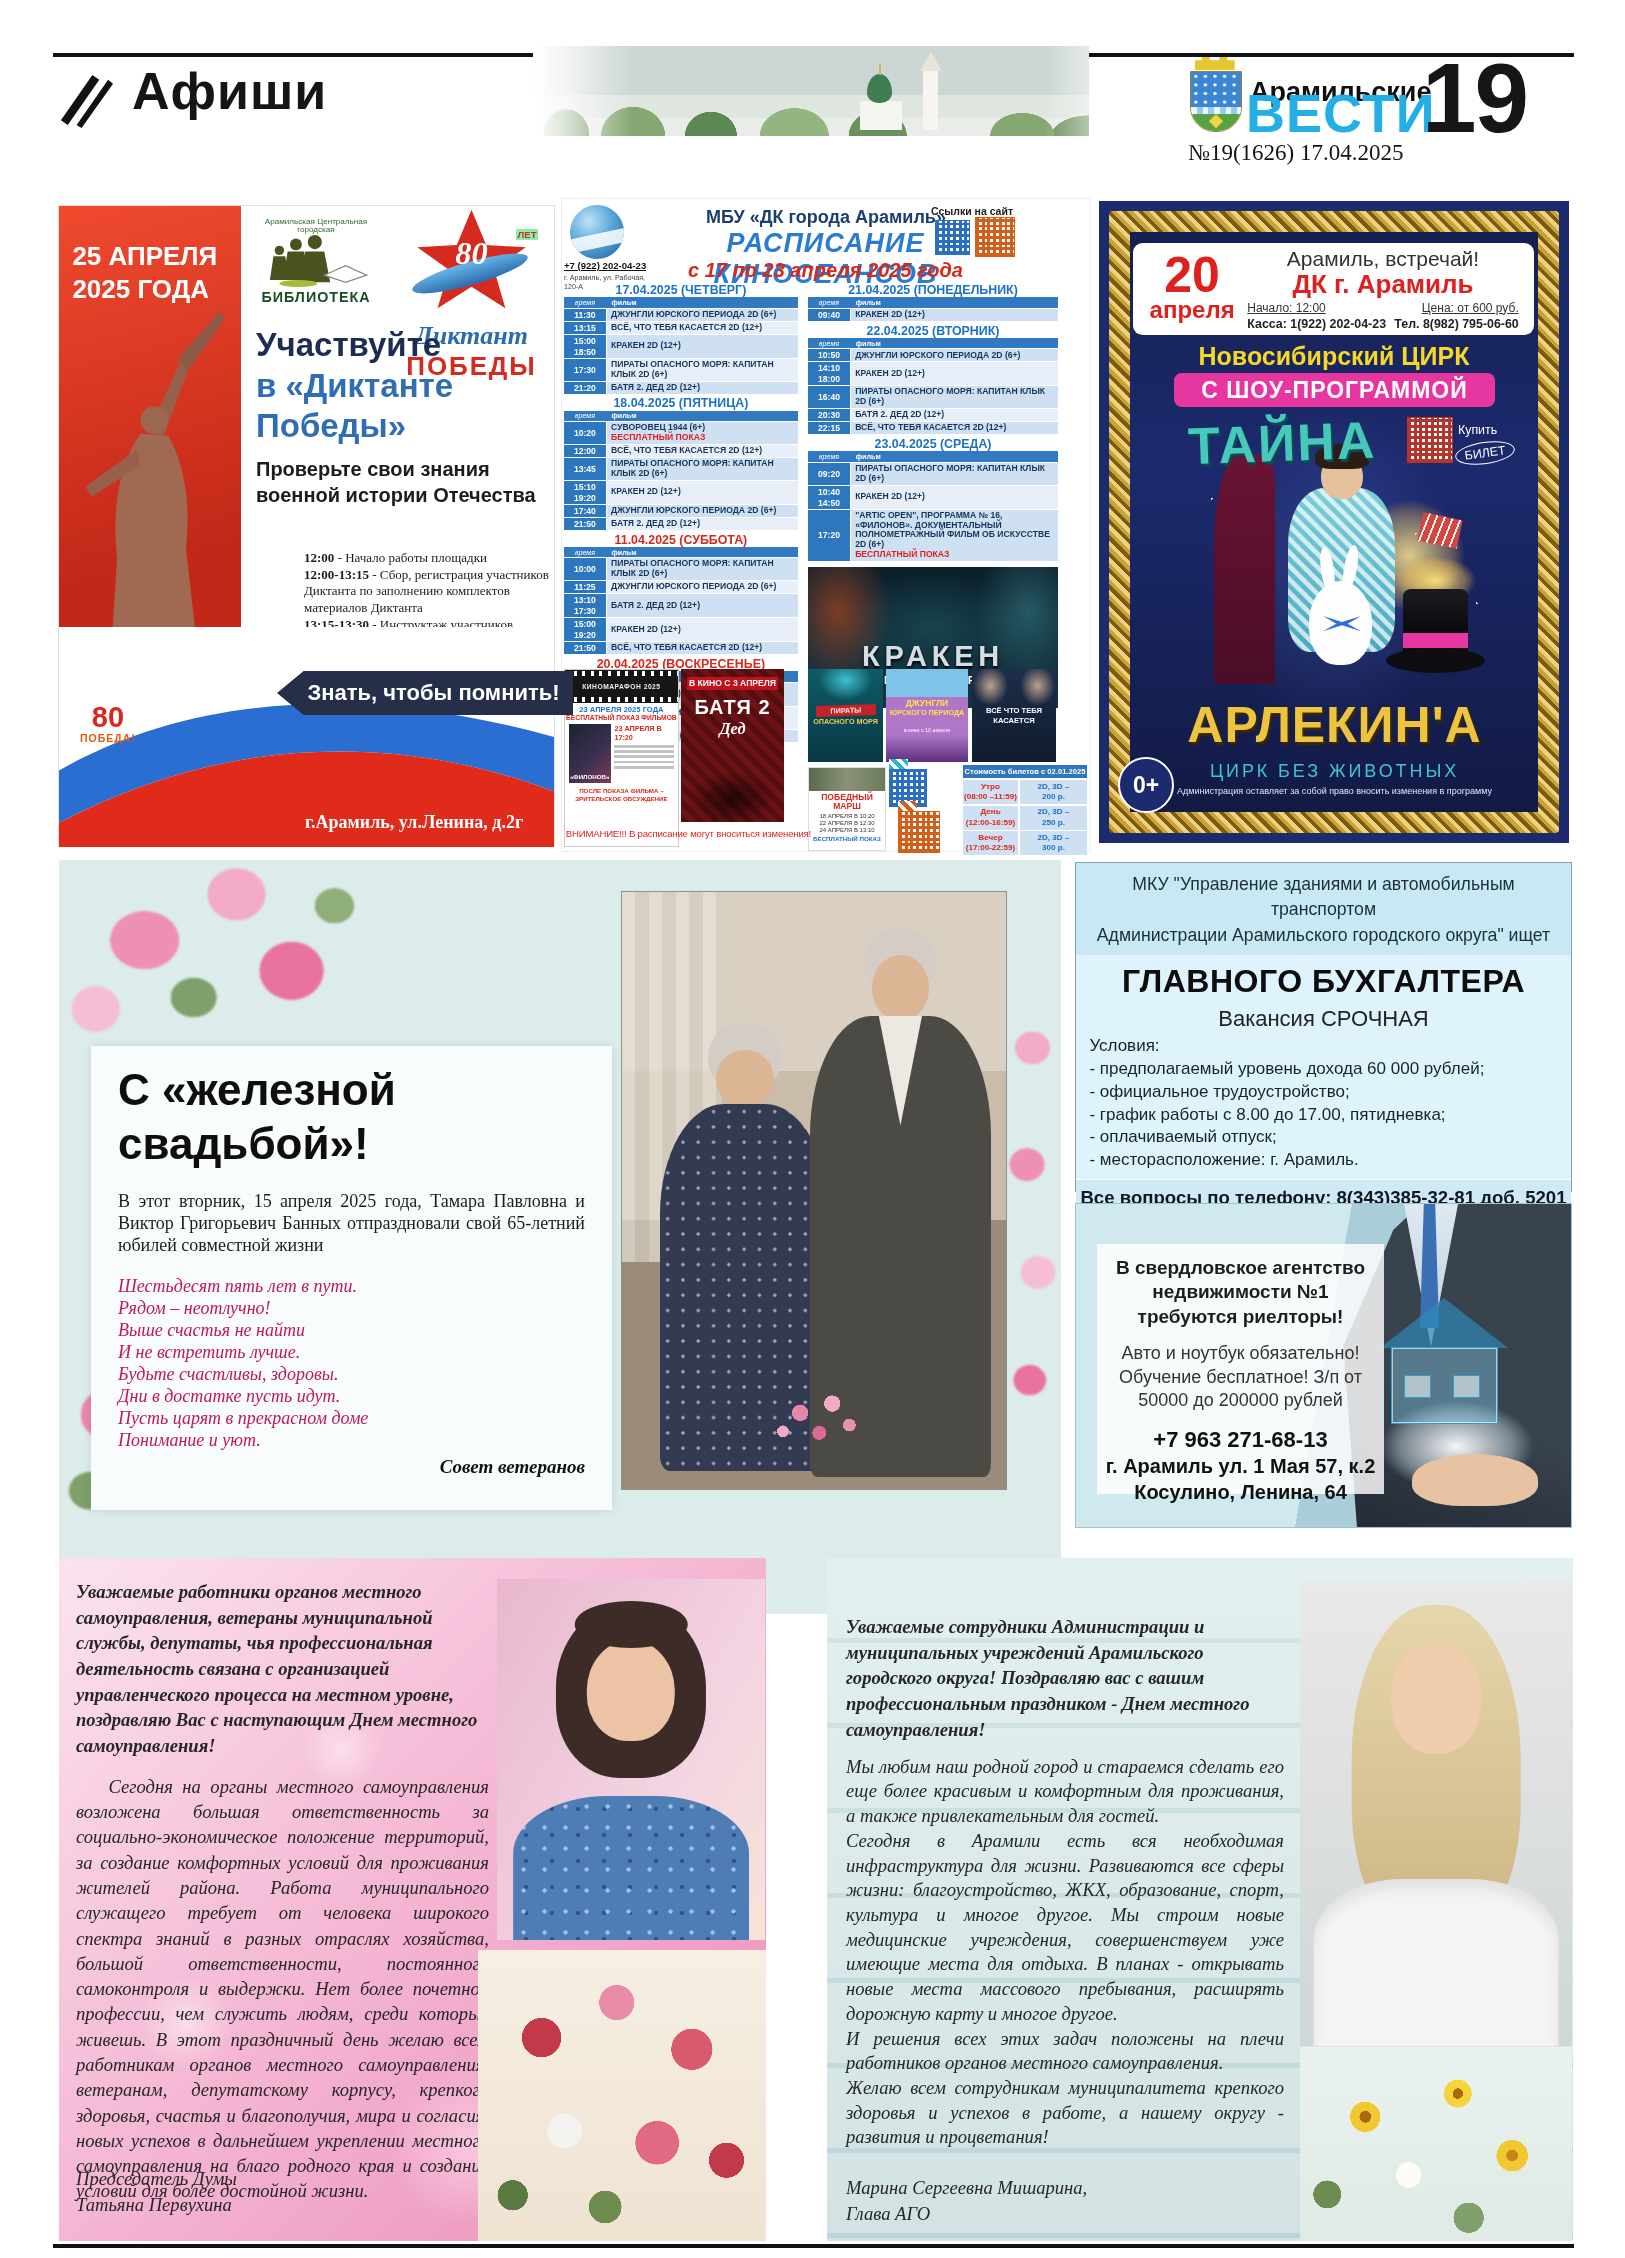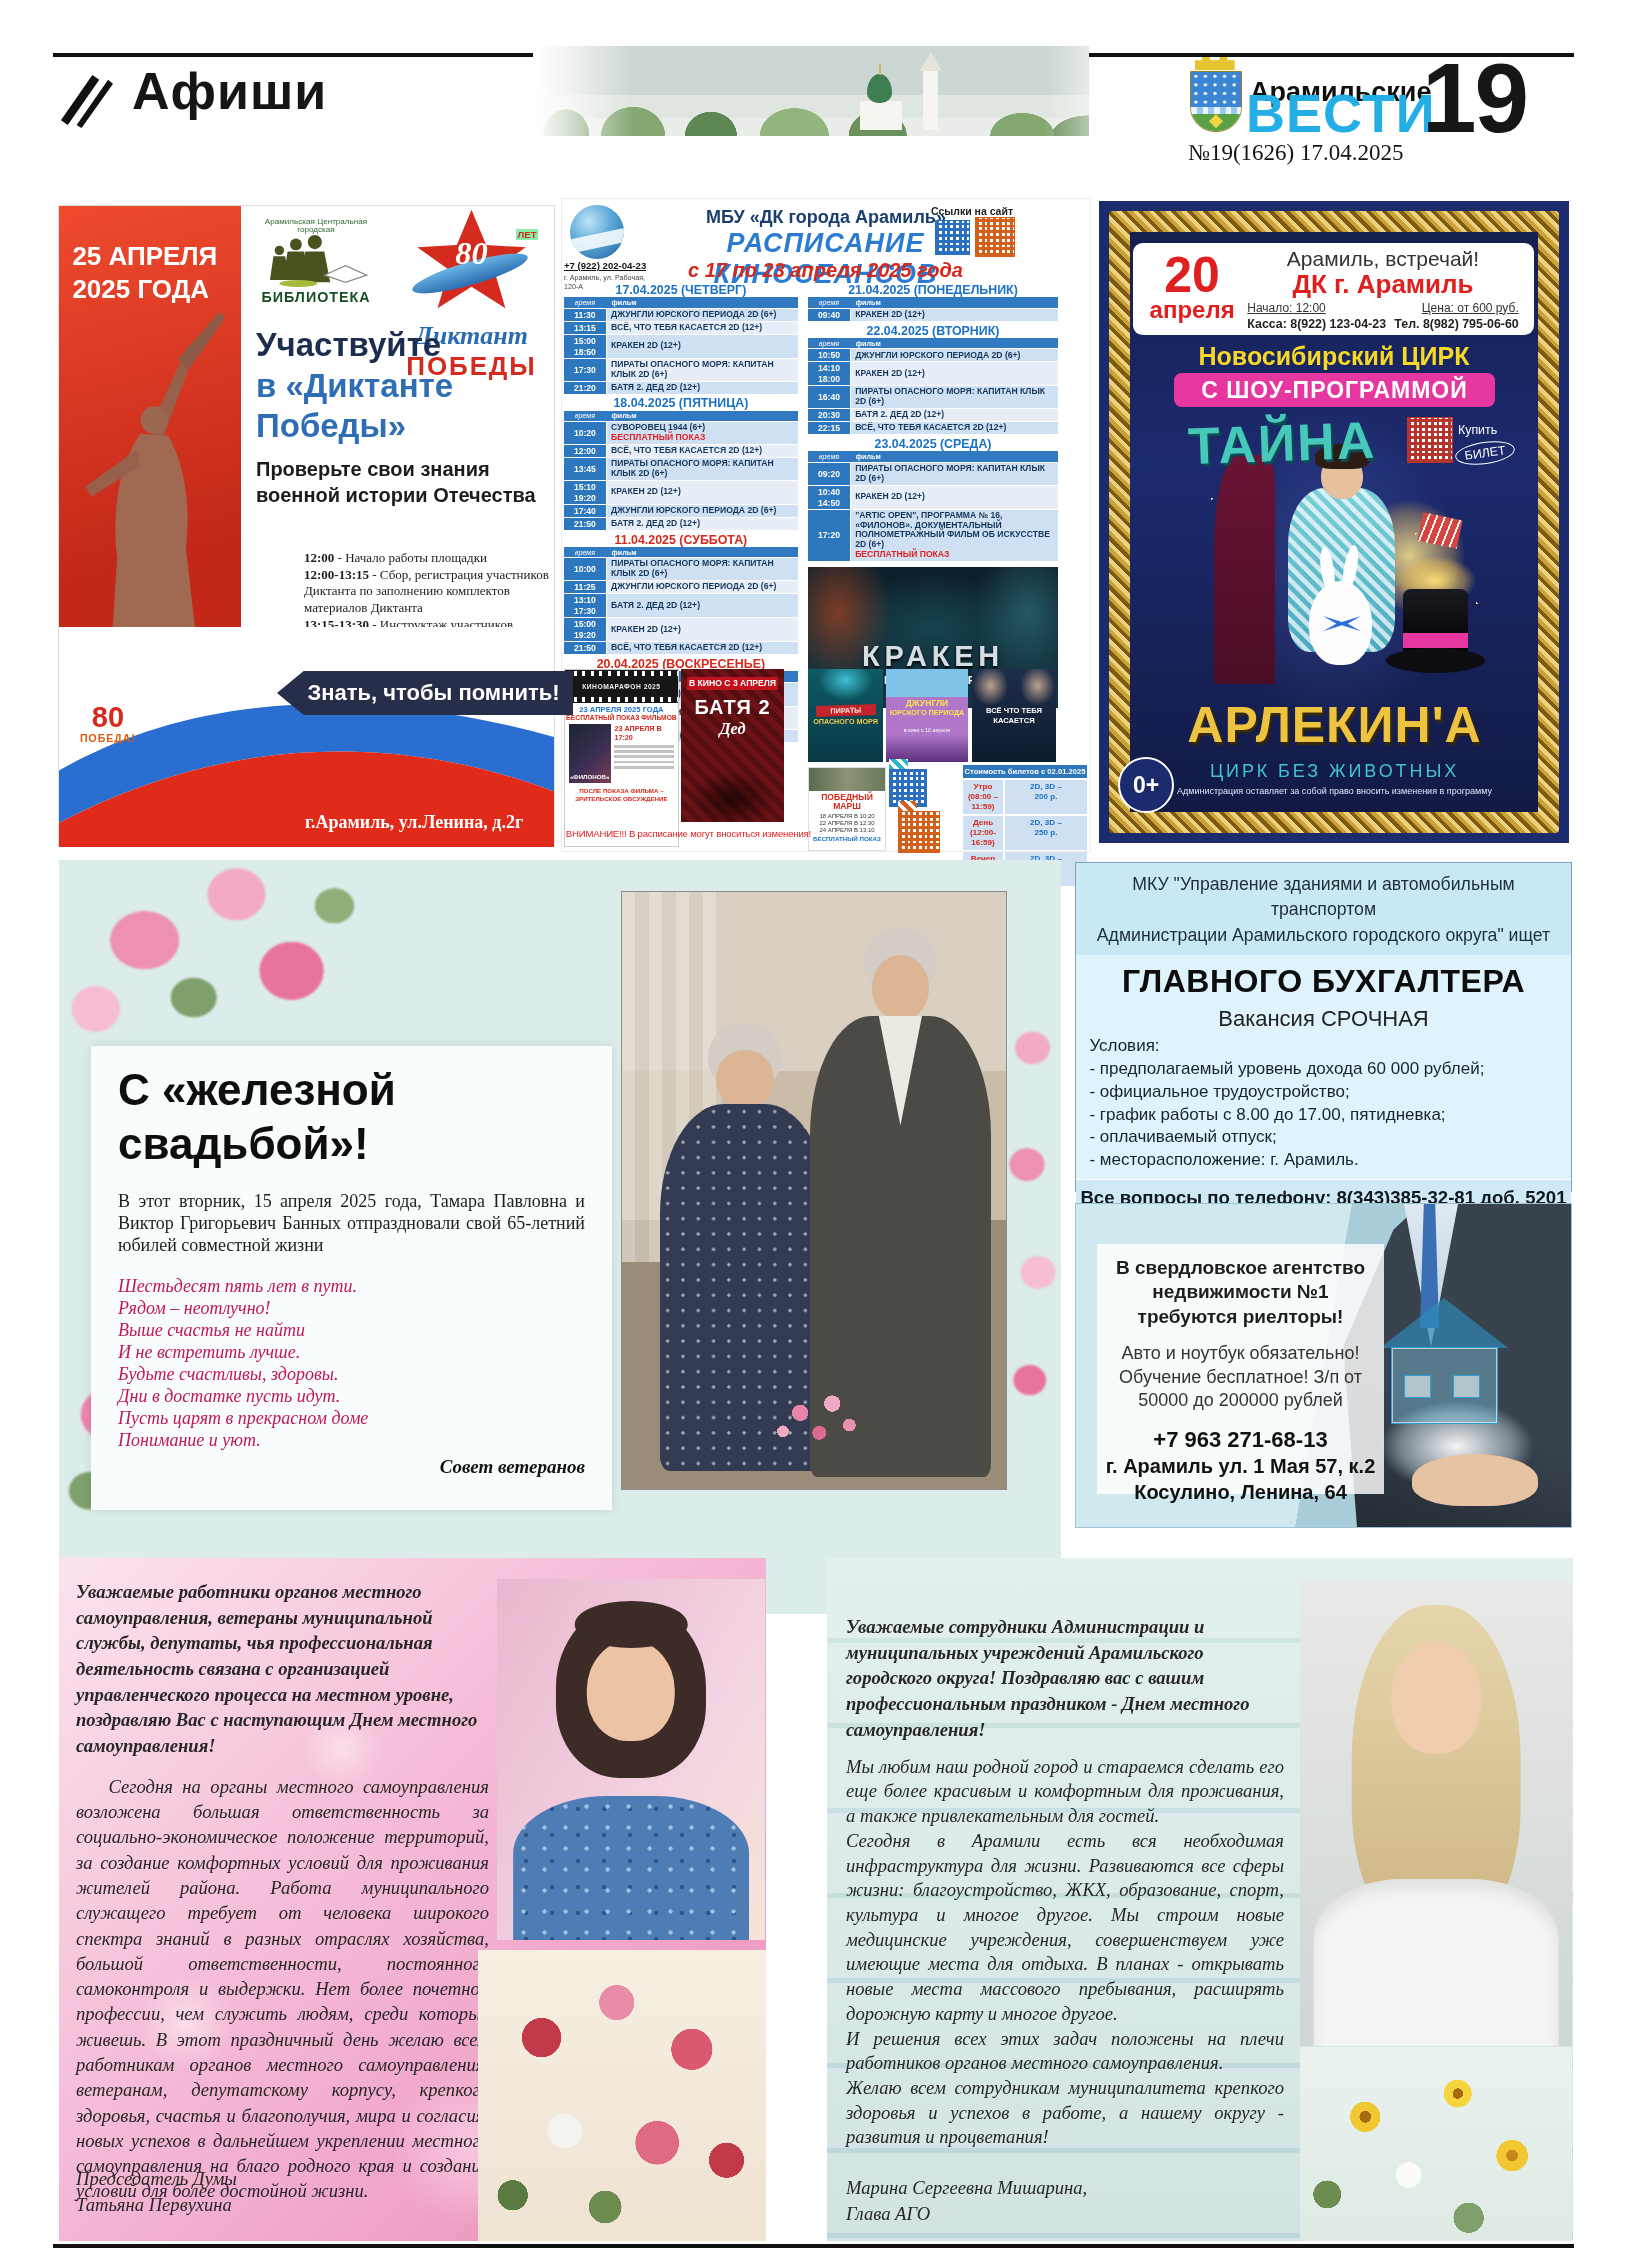--- a/index.html
+++ b/index.html
@@ -154,21 +154,21 @@
   .march-d{font-size:6px;color:#333;text-align:center;margin-top:1px;}
   .march-free{font-size:6.2px;font-weight:800;color:#1a72c8;text-align:center;margin-top:1.9px;}
   .clap{position:absolute;width:19px;height:9.6px;background:repeating-linear-gradient(45deg,#2ab7c9 0 3.8px,#fff 3.8px 7.6px);}
   .clap.orange{background:repeating-linear-gradient(45deg,#d2601a 0 3.8px,#fff 3.8px 7.6px);}
   .p-qr-blue{position:absolute;left:327px;top:570px;width:36px;height:36px;color:#2a6fc0;}
   .p-qr-orange{position:absolute;left:336px;top:612px;width:40px;height:40px;color:#d2601a;}
   .p-prices{position:absolute;left:401px;top:566px;width:124px;height:84px;}
   .pr-head{background:#2e77bd;color:#fff;font-size:7.6px;font-weight:700;text-align:center;padding:1.9px 0;}
   .pr-row{display:flex;margin-top:1.9px;}
   .pr-l,.pr-r{background:#cfe0f2;text-align:center;font-size:8.1px;font-weight:800;line-height:1.25;padding:1.9px 0;}
-  .pr-l{width:40px;color:#d7281c;margin-right:1.9px;}
+  .pr-l{width:55px;color:#d7281c;margin-right:1.9px;}
   .pr-r{flex:1;color:#1a72c8;}
   .c-warning{position:absolute;left:3.8px;top:629px;width:261px;font-size:9.6px;font-weight:400;color:#e01f1f;letter-spacing:-0.2px;}
 
   
   .circus{position:absolute;left:1099px;top:201px;width:470px;height:642px;background:#1c2a6e;overflow:hidden;}
   .frame-outer{position:absolute;inset:9.6px;background:repeating-linear-gradient(45deg,#7c5a10 0 3.8px,#caa237 3.8px 7.6px,#ecd27e 7.6px 11.5px);border-radius:3.8px;}
   .circus-art{position:absolute;inset:31px;background:
      radial-gradient(1.9px 1.9px at 20% 46%,#ffe9a8 50%,transparent 52%),
      radial-gradient(1.9px 1.9px at 70% 52%,#ffe9a8 50%,transparent 52%),
      radial-gradient(1.9px 1.9px at 40% 70%,#ffe9a8 50%,transparent 52%),
@@ -849,21 +849,21 @@
         <div class="c20-mon">апреля</div>
       </div>
       <div class="cp-right">
         <div class="cp-greet">Арамиль, встречай!</div>
         <div class="cp-venue">ДК г. Арамиль</div>
         <div class="cp-row u">
             <span>Начало: 12:00</span>
             <span>Цена: от 600 руб.</span>
           </div>
         <div class="cp-row b">
-            <span>Касса: 8(922) 123-04-23</span>
+            <span>Касса: 1(922) 202-04-23</span>
             <span>Тел. 8(982) 795-06-60</span>
           </div>
       </div>
     </div>
     <div class="circus-brand">Новосибирский ЦИРК</div>
     <div class="show-banner">С ШОУ-ПРОГРАММОЙ</div>
     <div class="tayna">ТАЙНА</div>
     <div class="qr buy-qr"></div>
     <div class="buy-1">Купить</div>
     <div class="buy-2">БИЛЕТ</div>

